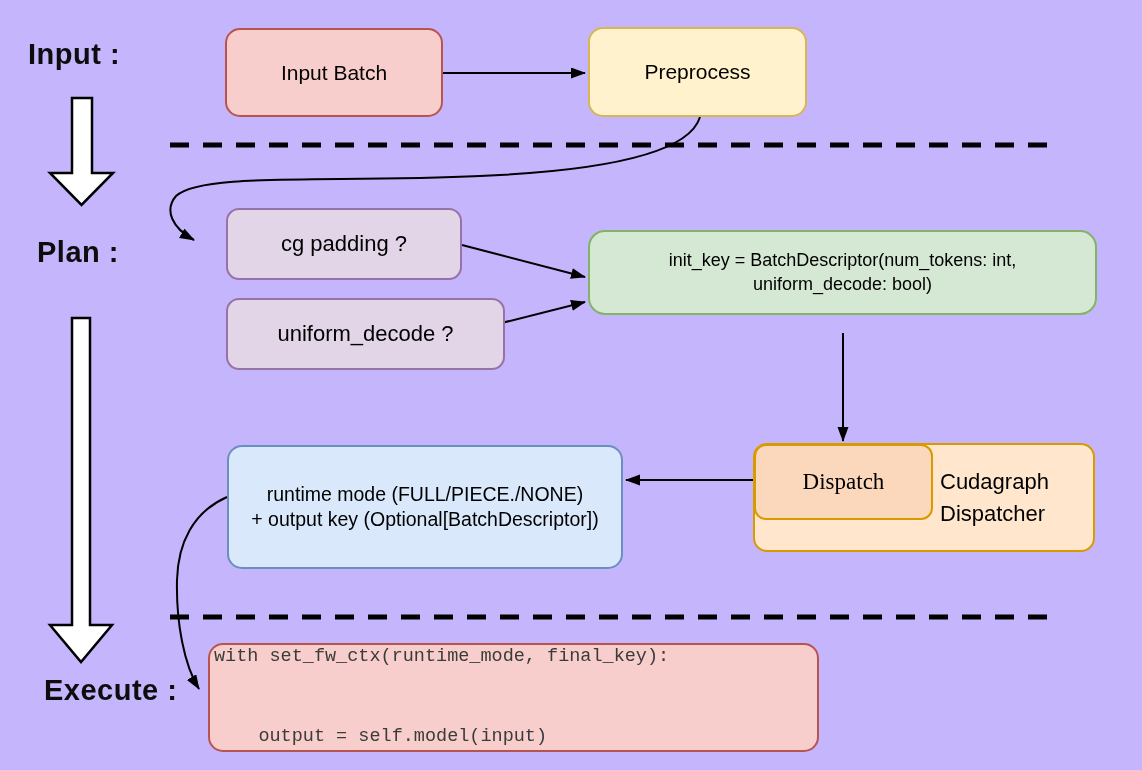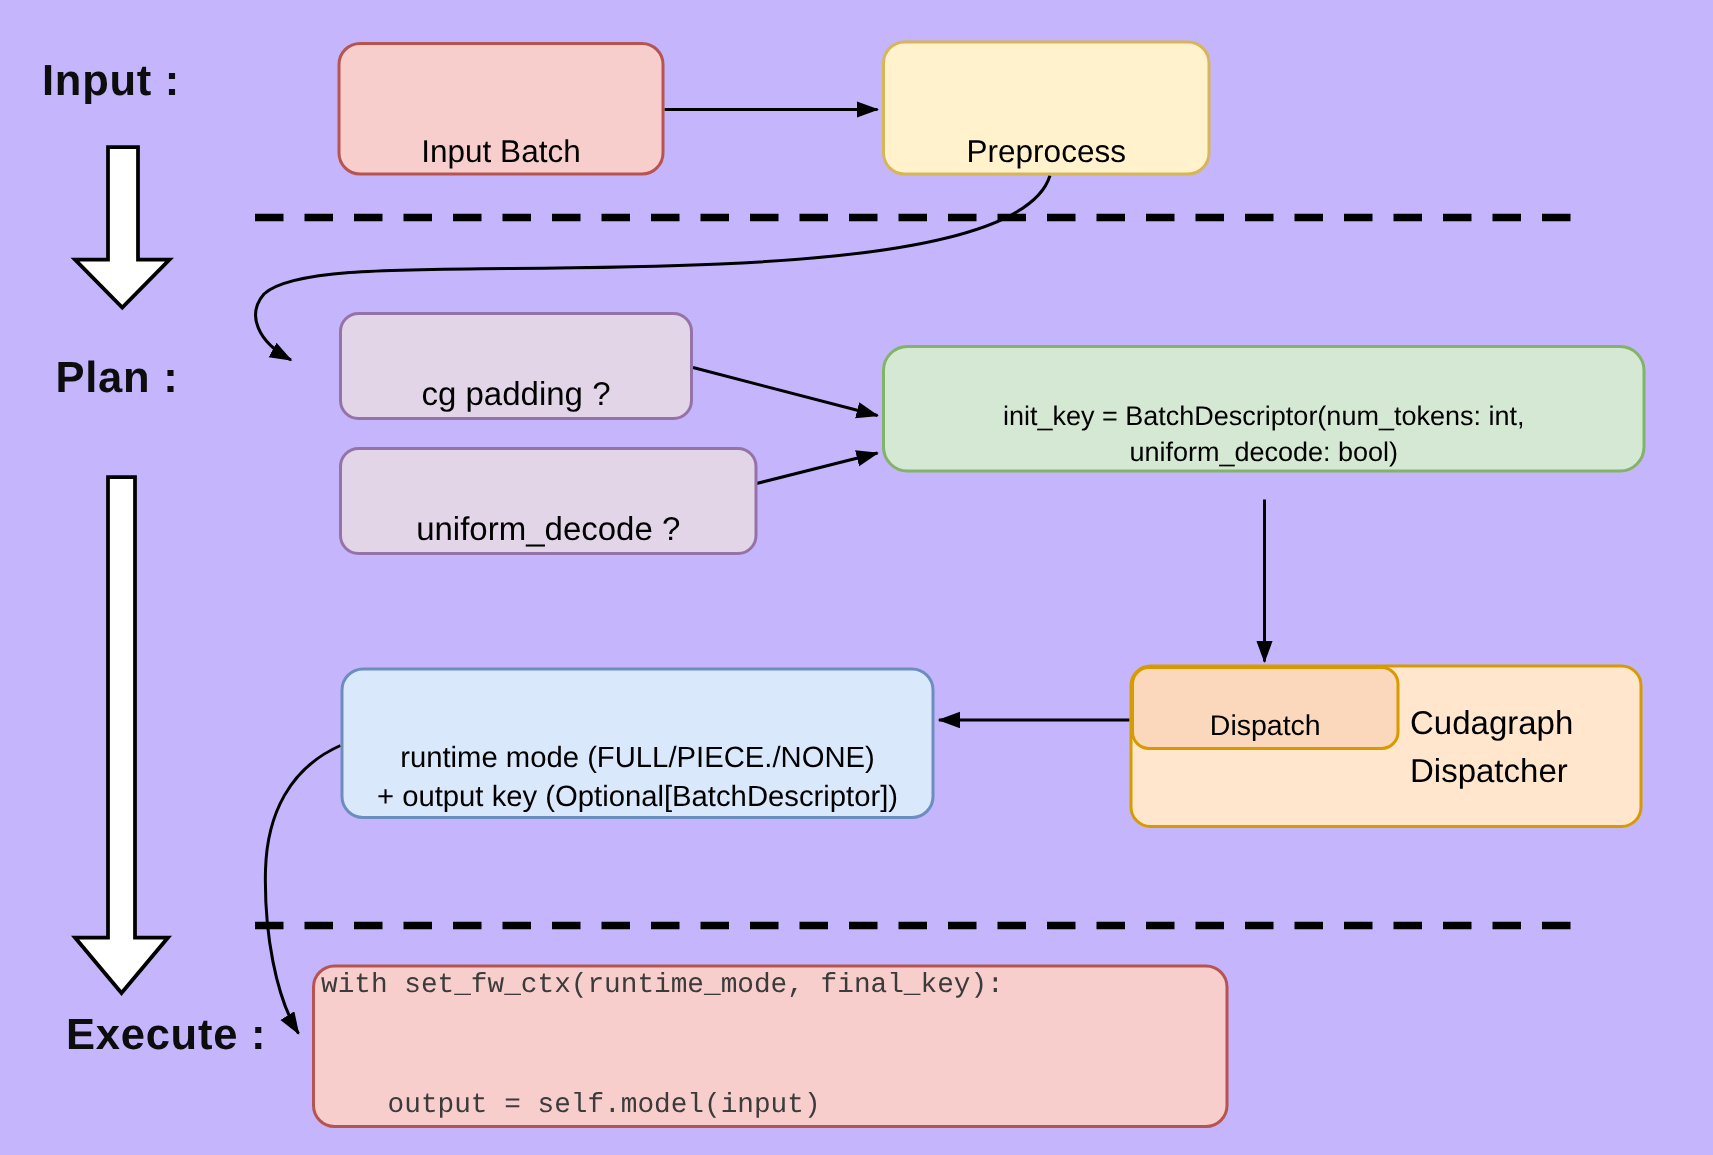--- a/index.html
+++ b/index.html
@@ -6,36 +6,36 @@
   .canvas{
     position:relative;width:1142px;height:770px;background:#c4b5fd;overflow:hidden;
     font-family:"Liberation Sans", sans-serif;color:#000;
   }
   .layer{position:absolute;left:0;top:0;width:1142px;height:770px;}
   .stage-label{
     position:absolute;font-weight:bold;font-size:29px;color:#0d0d0d;
     white-space:nowrap;letter-spacing:0.5px;
   }
   .node{
-    position:absolute;display:flex;flex-direction:column;align-items:center;justify-content:flex-end;
+    position:absolute;display:flex;flex-direction:column;align-items:center;justify-content:center;
     box-sizing:border-box;text-align:center;line-height:1.3;
   }
   .node .ln{display:block;white-space:pre;}
   .n-input-batch{left:225px;top:28px;width:218px;height:89px;background:#f8cecc;border:2px solid #b85450;border-radius:15px;font-size:21px;}
   .n-preprocess{left:588px;top:27px;width:219px;height:90px;background:#fff2cc;border:2px solid #d6b656;border-radius:15px;font-size:21px;}
   .n-cg-padding{left:226px;top:208px;width:236px;height:72px;background:#e1d5e7;border:2px solid #9673a6;border-radius:13px;font-size:22px;}
   .n-uniform-decode{left:226px;top:298px;width:279px;height:72px;background:#e1d5e7;border:2px solid #9673a6;border-radius:13px;font-size:22px;}
   .n-init-key{left:588px;top:230px;width:509px;height:85px;background:#d5e8d4;border:2px solid #82b366;border-radius:17px;font-size:18px;}
   .n-cudagraph{left:753px;top:443px;width:342px;height:109px;background:#ffe6cc;border:2px solid #d79b00;border-radius:14px;}
-  .n-dispatch{left:754px;top:444px;width:179px;height:56px;background:#fbd8bb;border:2px solid #d79b00;border-radius:12px;font-size:19px;}
+  .n-dispatch{left:754px;top:444px;width:179px;height:76px;background:#fbd8bb;border:2px solid #d79b00;border-radius:12px;font-size:23px;font-family:Liberation Serif, serif;}
   .cudagraph-label{
     position:absolute;left:940px;top:466px;width:150px;text-align:left;
     font-size:22px;line-height:1.45;
   }
-  .n-runtime{left:227px;top:445px;width:396px;height:101px;background:#dae8fc;border:2px solid #6c8ebf;border-radius:15px;font-size:19.5px;}
+  .n-runtime{left:227px;top:445px;width:396px;height:124px;background:#dae8fc;border:2px solid #6c8ebf;border-radius:15px;font-size:19.5px;}
   .n-execute-code{
     left:208px;top:643px;width:611px;height:109px;background:#f8cecc;border:2px solid #b85450;border-radius:15px;
     font-family:"Liberation Mono", monospace;font-size:18.5px;color:#3b3b3b;
     align-items:flex-start;justify-content:space-between;text-align:left;padding-left:4px;line-height:1.35;
   }
 </style>
 </head>
 <body>
 
 <div class="canvas">

